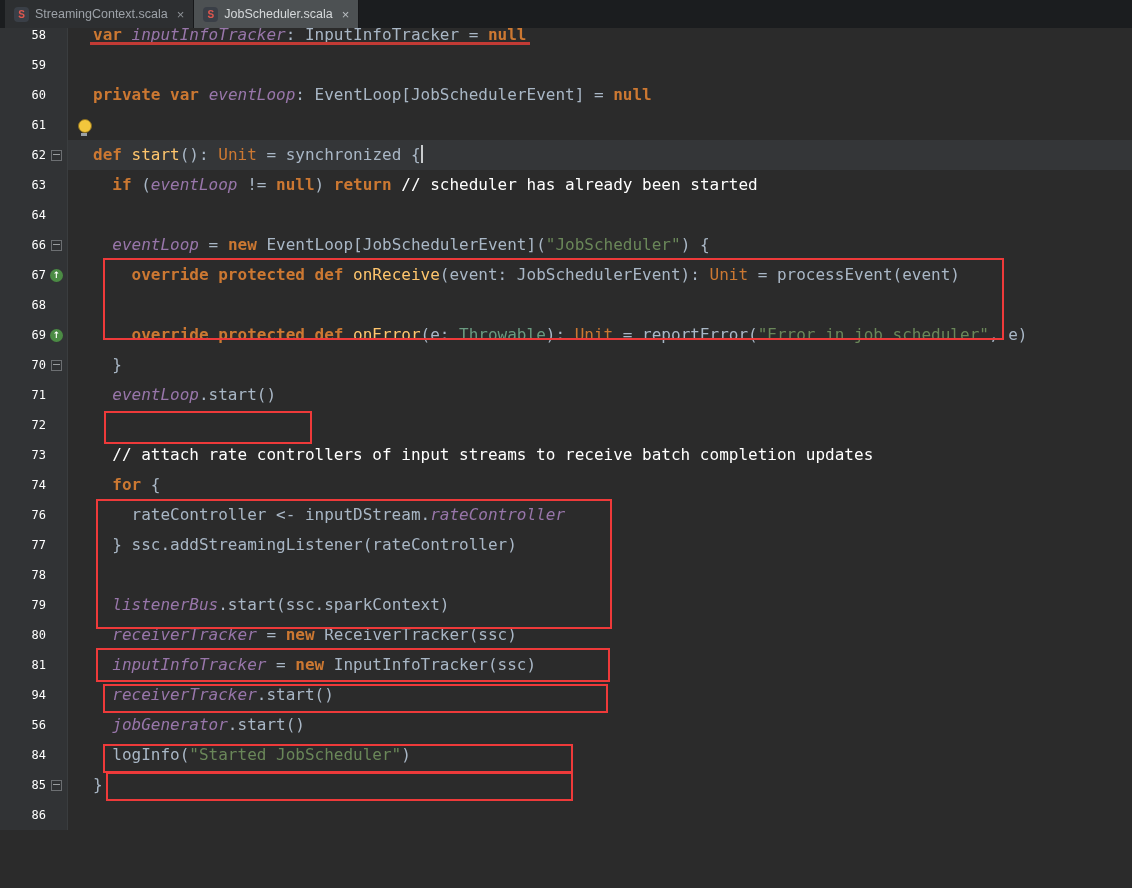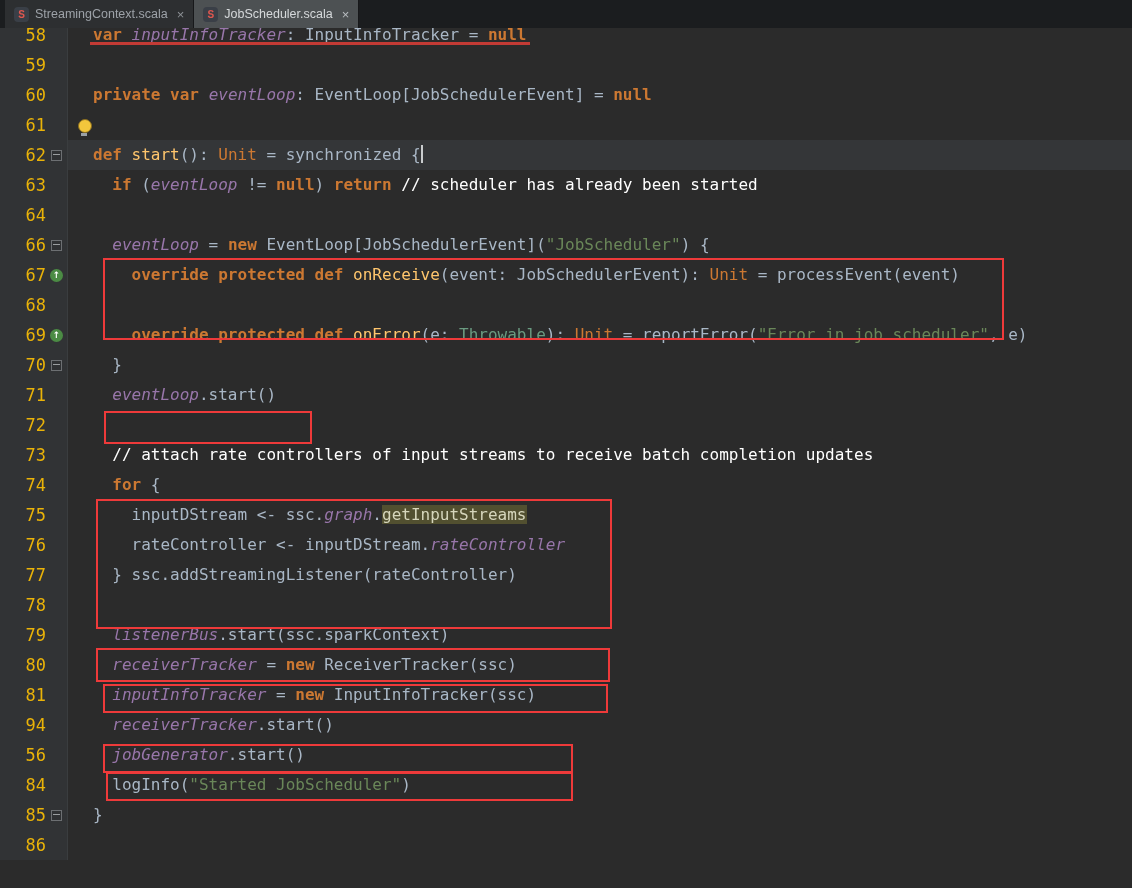--- a/index.html
+++ b/index.html
@@ -25,22 +25,22 @@
     text-align:center;flex:none;
   }
   .tab-close{color:#8d9196;font-size:13px;margin-left:3px;}
   .tab.active .tab-close{color:#b9bdc1;}
   
   .editor{position:absolute;top:28px;left:0;right:0;bottom:0;overflow:hidden;background:#2b2b2b;}
   .lines{position:absolute;top:-8px;left:0;right:0;}
   .row{display:flex;height:30px;}
   .row.current{background:#343638;justify-content:flex-end;}
   .ln{
-    flex:none;width:46px;background:#313335;color:#eab308;
-    font-size:17px;line-height:30px;text-align:right;
+    flex:none;width:46px;background:#313335;color:#ffffff;
+    font-size:12px;line-height:30px;text-align:right;
   }
   .fold-col{
     flex:none;width:21px;background:#313335;border-right:1px solid #3a3d3f;
     display:flex;align-items:center;justify-content:center;gap:1px;
   }
   .code-cell{
     flex:1;white-space:pre;font-size:16px;line-height:30px;padding-left:25px;
     color:#a9b7c6;
   }
   
@@ -173,25 +173,20 @@
         <div class="ln">73</div>
         <div class="fold-col"></div>
         <div class="code-cell"><span class="tok-plain">  </span><span class="tok-comment">// attach rate controllers of input streams to receive batch completion updates</span></div>
       </div>
       <div class="row">
         <div class="ln">74</div>
         <div class="fold-col"></div>
         <div class="code-cell"><span class="tok-plain">  </span><span class="tok-keyword">for</span><span class="tok-plain"> {</span></div>
       </div>
       <div class="row">
-        <div class="ln">75</div>
-        <div class="fold-col"></div>
-        <div class="code-cell"><span class="tok-plain">    inputDStream &lt;- ssc.</span><span class="tok-field">graph</span><span class="tok-plain">.</span><span class="tok-highlight">getInputStreams</span></div>
-      </div>
-      <div class="row">
         <div class="ln">76</div>
         <div class="fold-col"></div>
         <div class="code-cell"><span class="tok-plain">    rateController &lt;- inputDStream.</span><span class="tok-field">rateController</span></div>
       </div>
       <div class="row">
         <div class="ln">77</div>
         <div class="fold-col"></div>
         <div class="code-cell"><span class="tok-plain">  } ssc.addStreamingListener(rateController)</span></div>
       </div>
       <div class="row">

